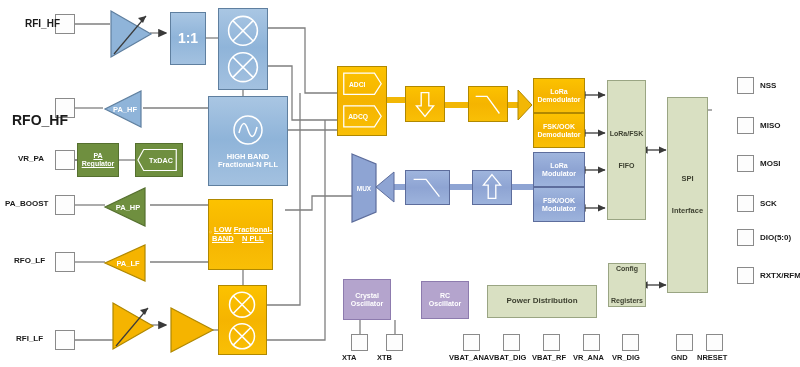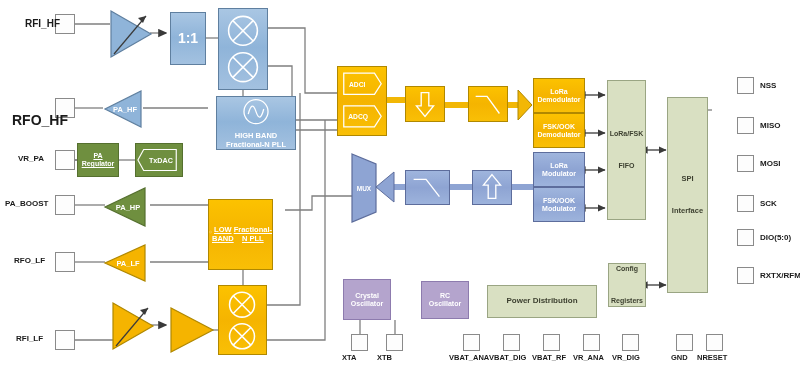--- a/index.html
+++ b/index.html
@@ -145,21 +145,21 @@
     <svg width="50" height="82" viewBox="0 0 50 82">
       <circle cx="25" cy="22" r="15" fill="none" stroke="#ffffff" stroke-width="1.6"></circle>
       <line x1="14.4" y1="11.4" x2="35.6" y2="32.6" stroke="#ffffff" stroke-width="1.6"></line>
       <line x1="35.6" y1="11.4" x2="14.4" y2="32.6" stroke="#ffffff" stroke-width="1.6"></line>
       <circle cx="25" cy="60" r="15" fill="none" stroke="#ffffff" stroke-width="1.6"></circle>
       <line x1="14.4" y1="49.4" x2="35.6" y2="70.6" stroke="#ffffff" stroke-width="1.6"></line>
       <line x1="35.6" y1="49.4" x2="14.4" y2="70.6" stroke="#ffffff" stroke-width="1.6"></line>
     </svg>
   </div>
 
-  <div class="blk blue" style="left:208px;top:96px;width:80px;height:54px;flex-direction:column;font-size:7.5px;margin-left:8px;">
+  <div class="blk blue" style="left:208px;top:96px;width:80px;height:90px;flex-direction:column;font-size:7.5px;">
     <svg width="34" height="34" viewBox="0 0 34 34" style="margin-bottom:6px;">
       <circle cx="17" cy="17" r="14" fill="none" stroke="#ffffff" stroke-width="1.5"></circle>
       <path d="M8,20 C11,8 14,8 17,17 C20,26 23,26 26,14" fill="none" stroke="#ffffff" stroke-width="1.5"></path>
     </svg>
     <span>HIGH BAND</span>
     <span>Fractional-N PLL</span>
   </div>
 
   <div class="tri" style="left:102px;top:88px;width:42px;height:42px;">
     <svg width="42" height="42" viewBox="0 0 42 42">

